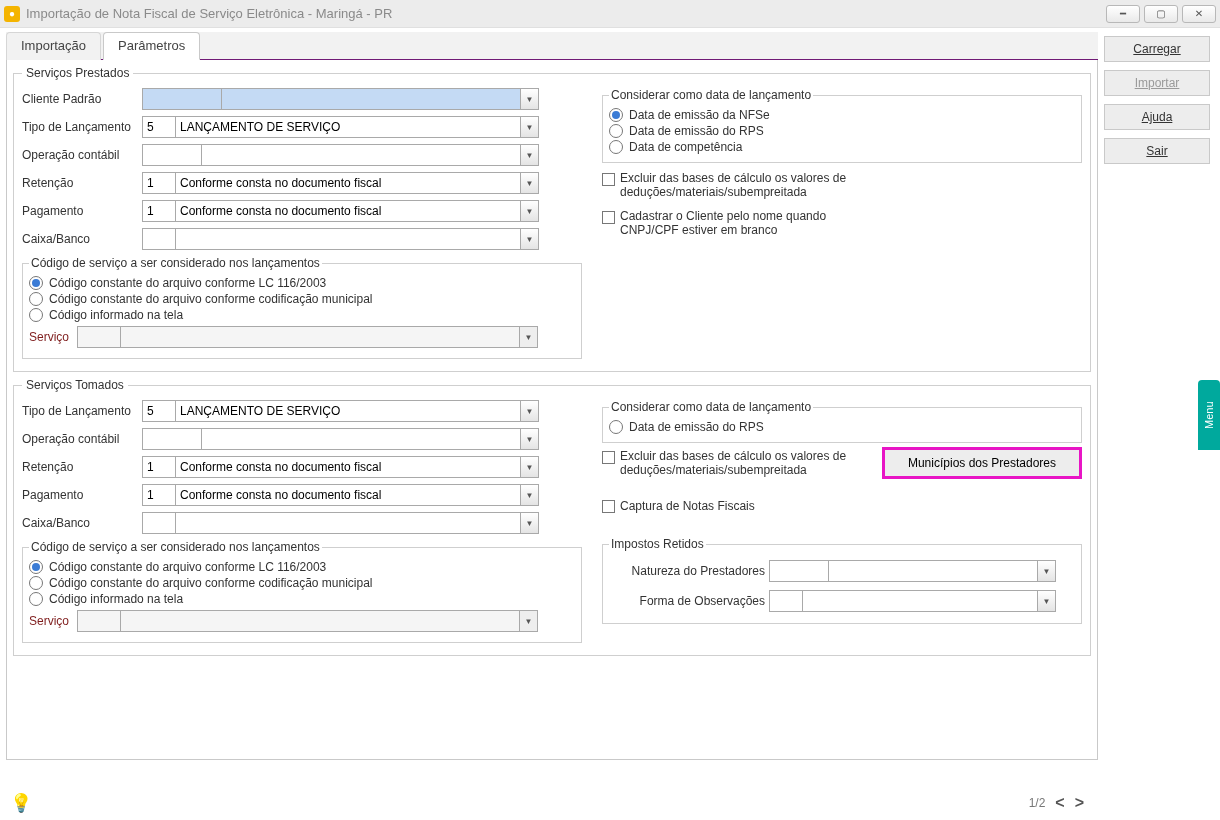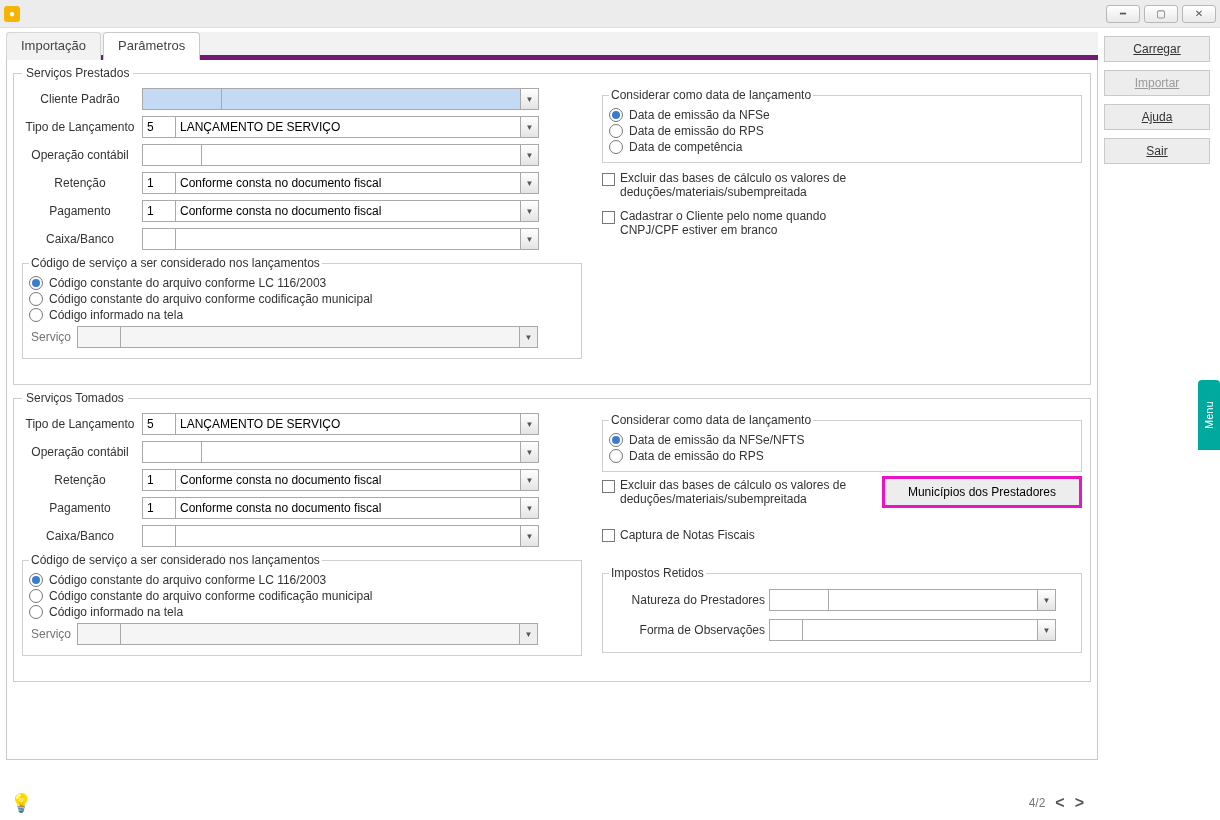--- a/index.html
+++ b/index.html
@@ -9,39 +9,39 @@
   .titlebar .icon { width:16px; height:16px; border-radius:3px; background:#f4b400; margin-right:6px; display:flex; align-items:center; justify-content:center; font-size:10px; color:#fff;}
   .titlebar .spacer { flex:1; }
   .winbtn { width:34px; height:18px; background:linear-gradient(#fff,#e9e9e9); border:1px solid #b8b8b8; border-radius:3px; margin-left:4px; display:flex; align-items:center; justify-content:center; font-size:10px; color:#555;}
   .content-wrap { display:flex; height:calc(820px - 28px); }
   .main-area { flex:1; position:relative; padding:4px 6px 0 6px; }
   .right-panel { width:116px; padding:8px 10px 6px 0; }
   .right-panel button { display:block; width:100%; height:26px; margin-bottom:8px; background:#ededed; border:1px solid #c9c9c9; font-size:12px; color:#333; text-align:center;}
   .right-panel button.disabled { color:#9a9a9a; }
   .right-panel button .u { text-decoration:underline; }
   .menu-tab { position:absolute; right:0; top:380px; width:22px; height:70px; background:#00a99d; color:#fff; font-size:11px; display:flex; align-items:center; justify-content:center; writing-mode:vertical-rl; transform:rotate(180deg); border-radius:0 0 4px 4px;}
-  .tabs { display:flex; border-bottom:5px solid #701a75; background:#f2f2f2; height:28px;}
+  .tabs { display:flex; border-bottom:1px solid #701a75; background:#f2f2f2; height:28px;}
   .tab { padding:5px 14px 0 14px; font-size:13px; color:#444; border:1px solid transparent; border-bottom:none; height:28px;}
   .tab.active { background:#fff; border:1px solid #c9c9c9; border-bottom:1px solid #fff; border-radius:4px 4px 0 0; position:relative; top:0px;}
   .tab.inactive { border:1px solid #d6d6d6; border-bottom:none; background:#f2f2f2; border-radius:4px 4px 0 0; margin-right:2px;}
   .tab-body { border:1px solid #c9c9c9; border-top:none; background:#fff; height:700px; overflow:hidden; position:relative;}
-  fieldset.group { border:1px solid #cfcfcf; margin:6px 6px 2px 6px; padding:4px 8px 21px 8px; font-size:12px; color:#333;}
+  fieldset.group { border:1px solid #cfcfcf; margin:6px 6px 2px 6px; padding:4px 8px 8px 8px; font-size:12px; color:#333;}
   fieldset.group > legend { font-size:12px; padding:0 4px; color:#333;}
   .row { display:flex; align-items:center; margin:2px 0; height:26px; }
-  .lbl { text-align:center; font-size:12px; color:#333; padding-right:4px;}
+  .lbl { text-align:left; font-size:12px; color:#333; padding-right:4px;}
   .inp { height:22px; border:1px solid #a9a9a9; background:#fff; font-size:12px; padding:0 4px;}
   .inp.highlight { background:#c4daf4; }
   .inp.short { width:34px; }
   .dropbtn { width:18px; height:22px; border:1px solid #a9a9a9; border-left:none; background:linear-gradient(#fff,#e4e4e4); display:flex; align-items:center; justify-content:center; font-size:8px; color:#555;}
   .inner-group { border:1px solid #cfcfcf; margin:4px 0 4px 0; padding:4px 6px 6px 6px;}
   .radio-row, .check-row { display:flex; align-items:center; font-size:12px; color:#333; margin:2px 0;}
   .radio { width:14px; height:14px; border:1px solid #777; border-radius:50%; margin-right:6px; display:flex; align-items:center; justify-content:center;}
   .radio.sel::after { content:""; width:8px; height:8px; background:#3a7bd5; border-radius:50%;}
   .chk { width:13px; height:13px; border:1px solid #777; margin-right:5px; background:#fff;}
-  .disabled-text { color:#737373; }
+  .disabled-text { color:#7f1d1d; }
   .two-col { display:flex; gap:20px; }
   .left-col { width:560px; }
   .right-col { flex:1; }
   .svc-row .lbl { width:120px; }
   .svc2 .lbl { width:120px;}
   .hl-btn { border:3px solid #e815c5; background:#ededed; font-size:12px; padding:6px 10px; width:200px; text-align:center;}
   .footer { position:absolute; bottom:8px; left:6px; right:6px; display:flex; align-items:flex-start; font-size:12px; color:#333; padding:6px 4px 0 4px;}
   .bulb { width:24px; font-size:18px; color:#f4c20d; margin-right:8px; line-height:1;}
   .footer-text { flex:1; line-height:1.4; }
   .pager { position:absolute; right:20px; bottom:8px; font-size:12px; color:#777; display:flex; align-items:center; gap:10px;}
@@ -49,20 +49,21 @@
   .impostos .lbl { width:160px; text-align:right;}
   .impostos .row { height:28px;}
 </style>
 </head>
 <body>
 
 <div class="window">
 
   <div class="titlebar">
     <div class="icon">●</div>
+    <div>Importação de Nota Fiscal de Serviço Eletrônica - Maringá - PR</div>
     <div class="spacer"></div>
     <div class="winbtn">━</div>
     <div class="winbtn">▢</div>
     <div class="winbtn">✕</div>
   </div>
 
   <div class="content-wrap">
     <div class="main-area">
 
       <div class="tabs">
@@ -214,24 +215,20 @@
                   <div class="lbl disabled-text" style="width:48px">Serviço</div>
                   <input class="inp" style="width: 44px; background: rgb(245, 245, 245);" disabled="">
                   <input class="inp" style="width: 400px; margin-left: -1px; background: rgb(245, 245, 245);" disabled="">
                   <div class="dropbtn" style="background:#eee">▼</div>
                 </div>
               </fieldset>
             </div>
             <div class="right-col">
               <fieldset class="inner-group">
                 <legend>Considerar como data de lançamento</legend>
-                <div class="radio-row">
-                    <span class="radio sel"></span>
-                    <span>Data de emissão da NFSe/NFTS</span>
-                  </div>
                 <div class="radio-row">
                     <span class="radio"></span>
                     <span>Data de emissão do RPS</span>
                   </div>
               </fieldset>
 
               <div style="display:flex;align-items:flex-start;gap:10px;margin-top:4px">
                 <div style="flex:1">
                   <div class="check-row" style="align-items:flex-start">
                       <span class="chk" style="margin-top:2px"></span>
@@ -262,21 +259,21 @@
               </fieldset>
             </div>
           </div>
         </fieldset>
       </div>
 
       <div class="footer">
         <div class="bulb">💡</div>
       </div>
       <div class="pager">
-        <span>4/2</span>
+        <span>1/2</span>
         <span class="arrow">&lt;</span>
         <span class="arrow">&gt;</span>
       </div>
     </div>
 
     <div class="right-panel">
       <button><span class="u">Carregar</span></button>
       <button class="disabled"><span class="u">Importar</span></button>
       <button><span class="u">Ajuda</span></button>
       <button><span class="u">Sair</span></button>

